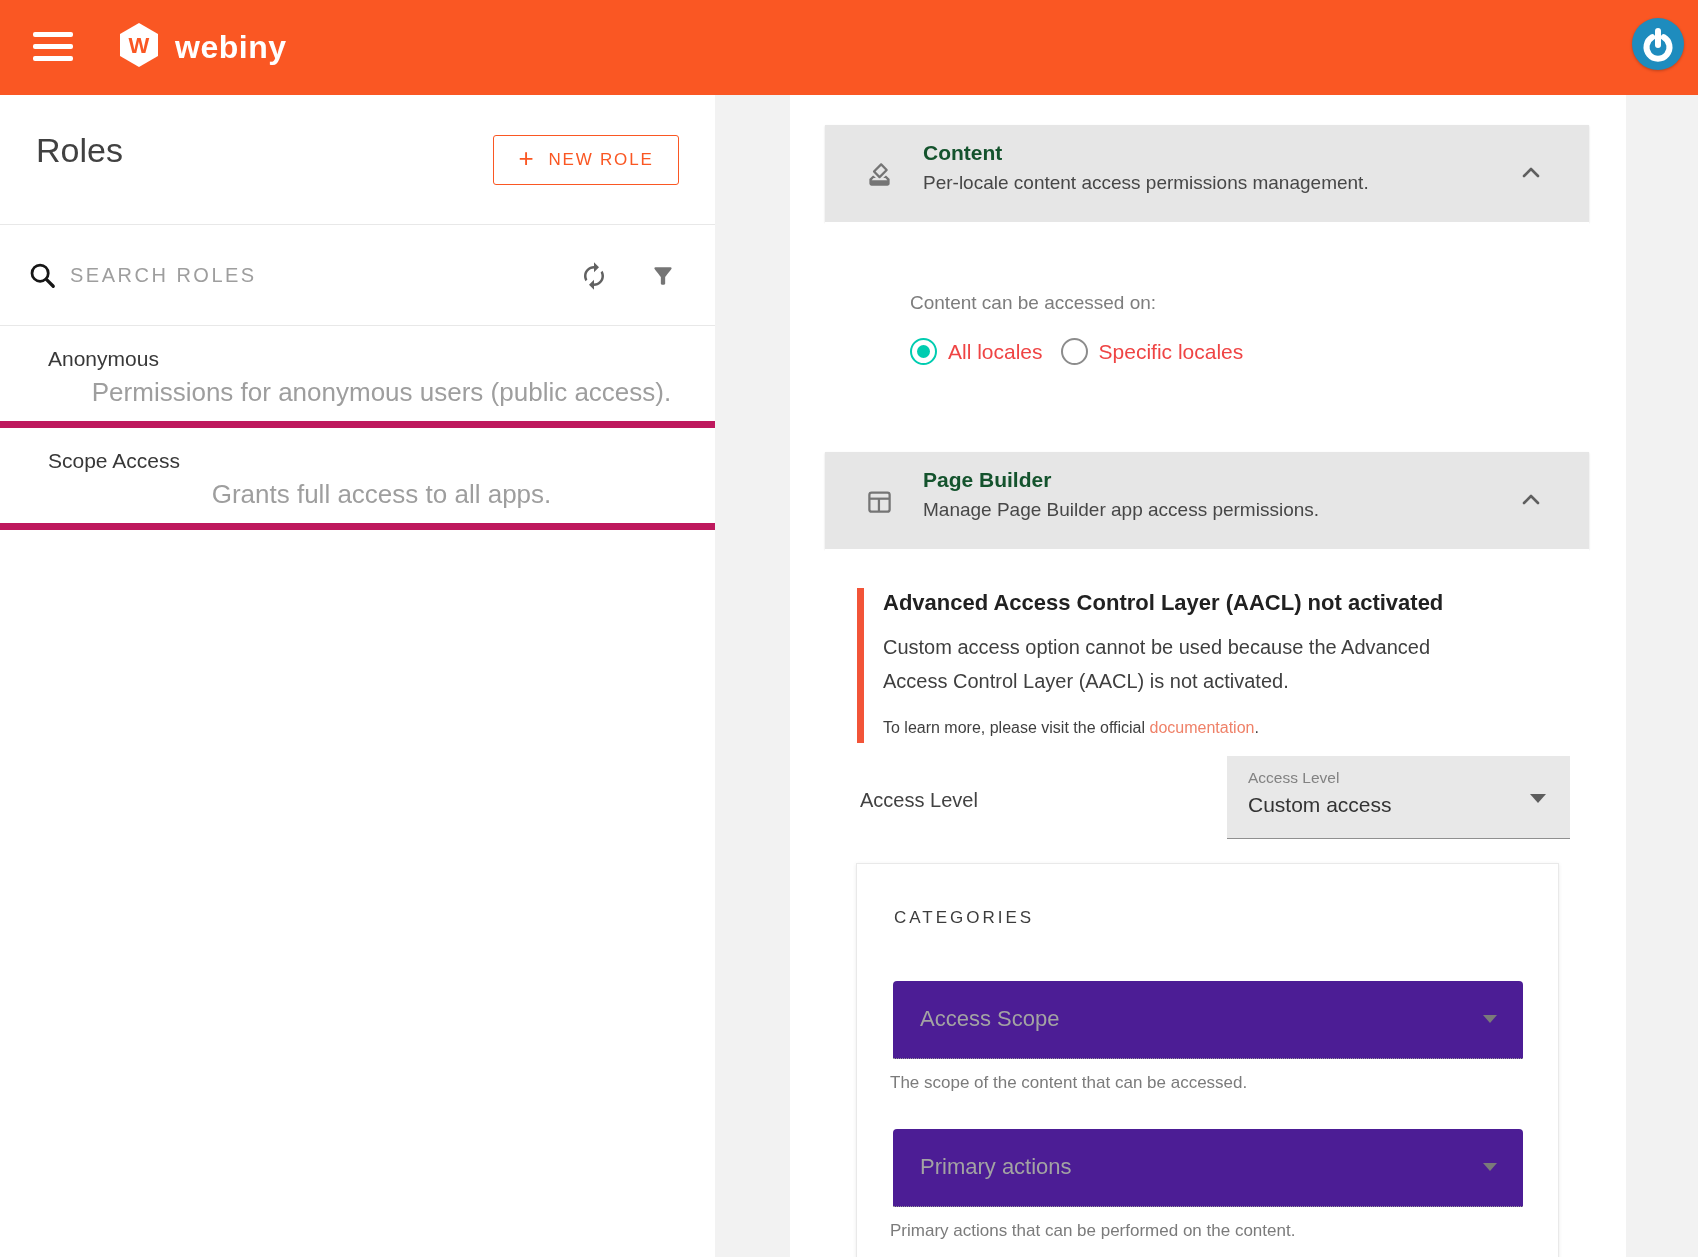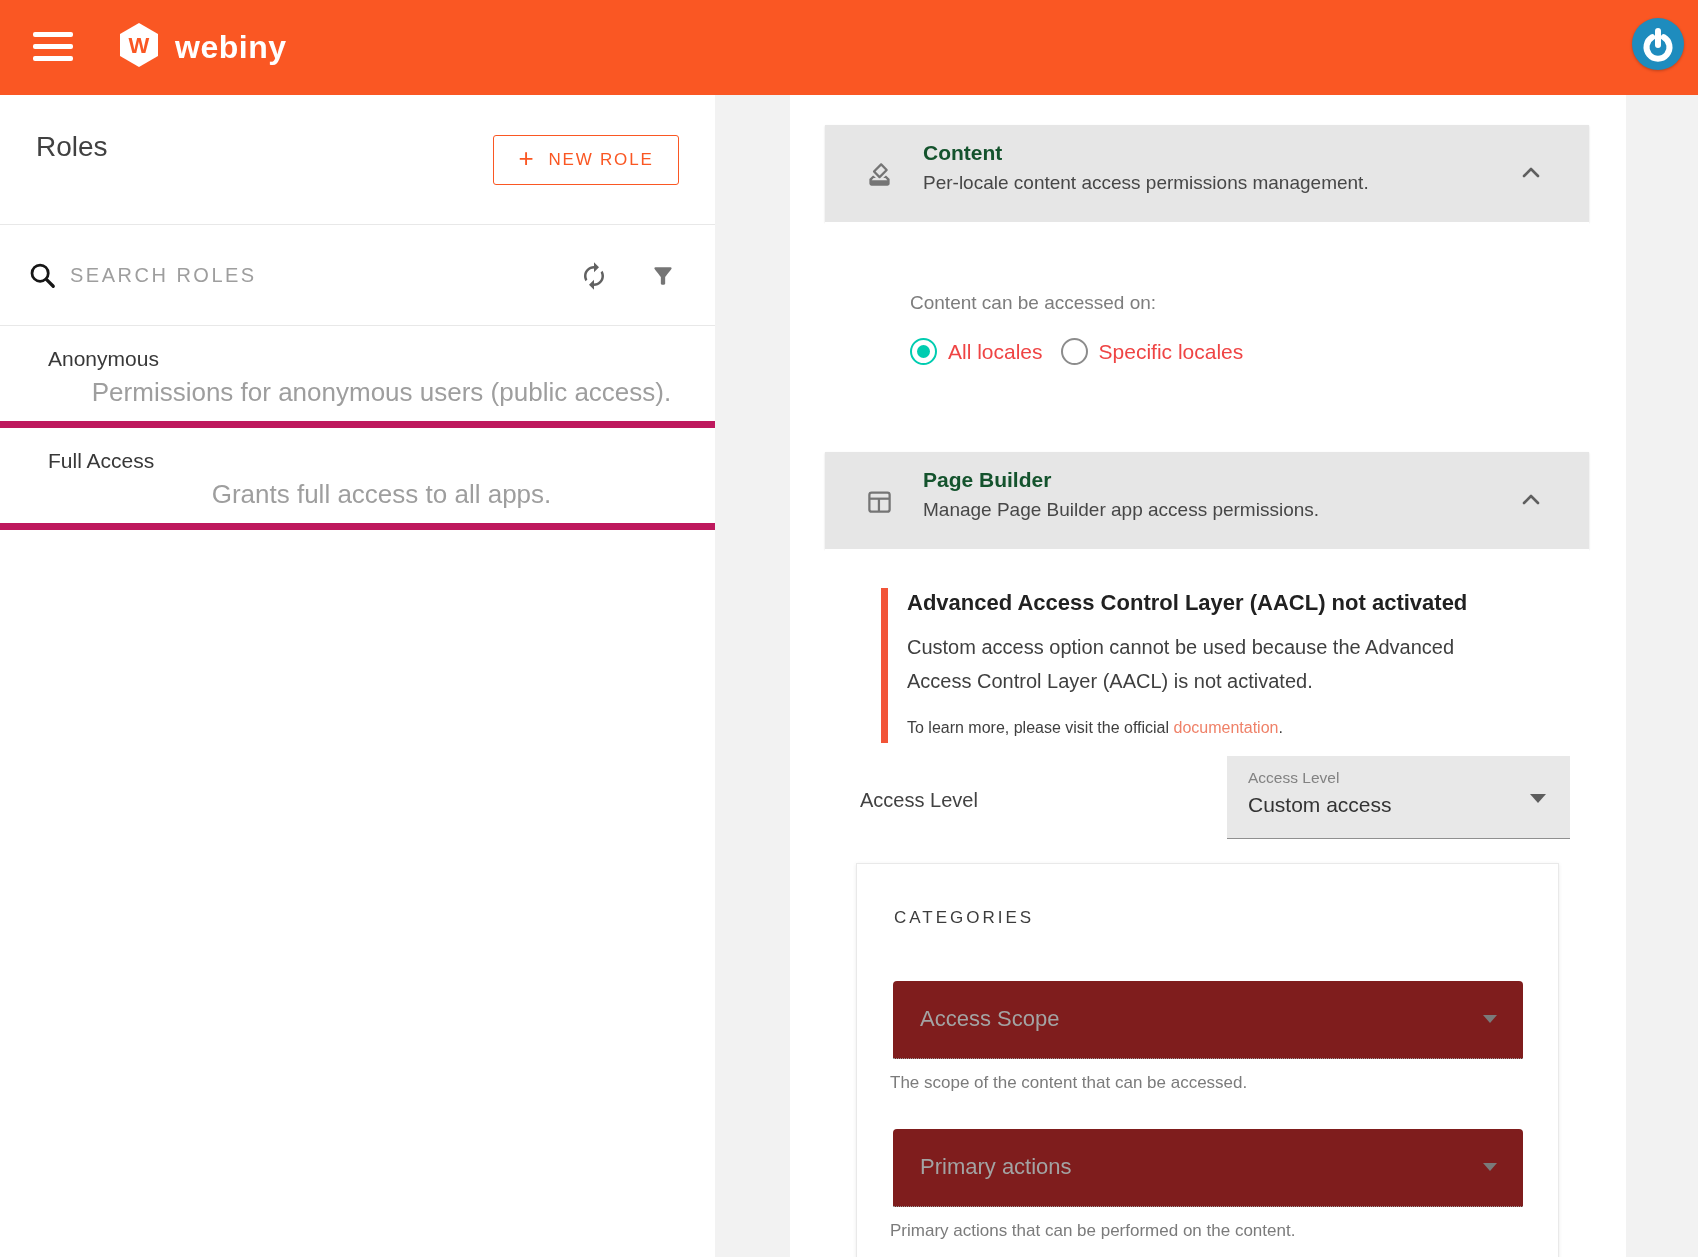--- a/index.html
+++ b/index.html
@@ -13,21 +13,21 @@
   .hamburger div { width:40px; height:5px; background:#fff; border-radius:2px; position:absolute; }
   .hamburger div:nth-child(1){ top:0; } .hamburger div:nth-child(2){ top:12px; } .hamburger div:nth-child(3){ top:24px; }
   .logo { position:absolute; left:116px; top:22px; display:flex; align-items:center; }
   .logo-text { color:#fff; font-size:32px; font-weight:700; margin-left:13px; letter-spacing:0.5px; }
   .avatar { position:absolute; right:14px; top:18px; width:52px; height:52px; border-radius:50%;
             background:#1e8cbe; cursor:pointer; box-shadow:0 1px 3px rgba(0,0,0,0.25); }
 
   
   .left-panel { position:absolute; top:95px; left:0; width:715px; bottom:0; background:#fff; }
   .lp-header { position:relative; height:130px; border-bottom:1px solid #e8e8e8; }
-  .lp-title { position:absolute; left:36px; top:36px; font-size:28px; color:#414141; }
+  .lp-title { position:absolute; left:36px; top:36px; font-size:34px; color:#414141; }
   .new-role-btn { position:absolute; right:36px; top:40px; width:186px; height:50px;
                   border:1px solid #fa5723; border-radius:3px; background:#fff; color:#fa5723;
                   display:flex; align-items:center; justify-content:center; gap:13px;
                   font-size:17px; letter-spacing:1.8px; cursor:pointer; font-family:inherit; }
   .new-role-plus { font-size:26px; font-weight:400; margin-top:-3px; }
   .search-row { position:relative; height:101px; border-bottom:1px solid #e8e8e8;
                 display:flex; align-items:center; }
   .search-icon { margin-left:27px; width:30px; height:30px; }
   .search-input { border:none; outline:none; margin-left:13px; width:380px;
                   font-size:20px; letter-spacing:2.5px; color:#555; font-family:inherit; background:transparent; }
@@ -55,41 +55,41 @@
   .radio-row { position:absolute; left:85px; top:116px; display:flex; align-items:center; }
   .radio { width:27px; height:27px; border-radius:50%; border:2.5px solid #8c8c8c;
            display:flex; align-items:center; justify-content:center; cursor:pointer; flex:0 0 auto; }
   .radio.selected { border-color:#00ccb0; }
   .radio.selected .dot { width:13px; height:13px; border-radius:50%; background:#00ccb0; }
   .radio-label { margin-left:11px; font-size:21px; color:#ef4444; }
   .radio2 { margin-left:18px; }
 
   .pb-body { position:relative; height:708px; background:#fff; }
   .warning { position:absolute; left:32px; top:39px; width:640px;
-             border-left:7px solid #f25438; padding:2px 0 6px 19px;margin-left:24px; }
+             border-left:7px solid #f25438; padding:2px 0 6px 19px; }
   .warning-title { font-size:22px; font-weight:700; color:#212121; }
   .warning-body { font-size:20px; color:#3f3f3f; line-height:34px; margin-top:14px; width:600px; }
   .warning-link-line { font-size:16px; color:#3f3f3f; margin-top:21px; }
   .doc-link { color:#ef8168; text-decoration:none; cursor:pointer; }
 
   .access-row { position:absolute; left:35px; top:207px; width:710px; height:83px; }
   .access-label { position:absolute; left:0; top:33px; font-size:20px; color:#424242; }
   .select-filled { position:absolute; right:0; top:0; width:343px; height:83px; background:#e8e8e8;
                    border-bottom:1px solid #8f8f8f; cursor:pointer; }
   .select-label { position:absolute; left:21px; top:13px; font-size:15.5px; color:#828282; }
   .select-value { position:absolute; left:21px; top:37px; font-size:21px; color:#333; }
   .arrow-down { position:absolute; width:0; height:0;
                 border-left:8px solid transparent; border-right:8px solid transparent;
                 border-top:9px solid #5d5d5d; }
   .select-arrow { right:24px; top:38px; }
 
   .card { position:absolute; left:31px; top:314px; width:703px; height:430px; background:#fff;
           border:1px solid #e9e9e9; box-shadow:0 1px 4px rgba(0,0,0,0.08); }
   .card-heading { position:absolute; left:37px; top:44px; font-size:17px; letter-spacing:3px; color:#3c3c3c; }
-  .field { position:absolute; left:36px; width:630px; height:78px; background:#7f1d1d;
+  .field { position:absolute; left:36px; width:630px; height:78px; background:#4c1d95;
            border-bottom:1px dotted #9a9a9a; border-radius:4px 4px 0 0; cursor:pointer; }
   .field1 { top:117px; } .field2 { top:265px; }
   .field-placeholder { position:absolute; left:27px; top:25px; font-size:22px; color:#a3a3a3; }
   .field-arrow { right:26px; top:34px; border-top-color:#7a7a7a; border-left-width:7px; border-right-width:7px; border-top-width:8px; }
   .field-helper { position:absolute; left:33px; font-size:17px; color:#7b7b7b; }
   .helper1 { top:209px; } .helper2 { top:357px; }
 </style>
 </head>
 <body>
 
@@ -145,21 +145,21 @@
           <path d="M4.25 5.61C6.27 8.2 10 13 10 13v6c0 .55.45 1 1 1h2c.55 0 1-.45 1-1v-6s3.73-4.8 5.75-7.39C20.25 4.95 19.78 4 18.95 4H5.04c-.83 0-1.3.95-.79 1.61z"></path>
         </svg>
       </button>
     </div>
 
     <div class="role-item">
       <div class="role-name">Anonymous</div>
       <div class="role-desc">Permissions for anonymous users (public access).</div>
     </div>
     <div class="role-item">
-      <div class="role-name">Full Access</div>
+      <div class="role-name">Scope Access</div>
       <div class="role-desc">Grants full access to all apps.</div>
     </div>
   </div>
 
   <div class="main-panel">
     <div class="accordion">
 
       <div class="acc-header">
         <span class="acc-icon">
           <svg width="27" height="27" viewBox="0 0 24 24" fill="#757575">

